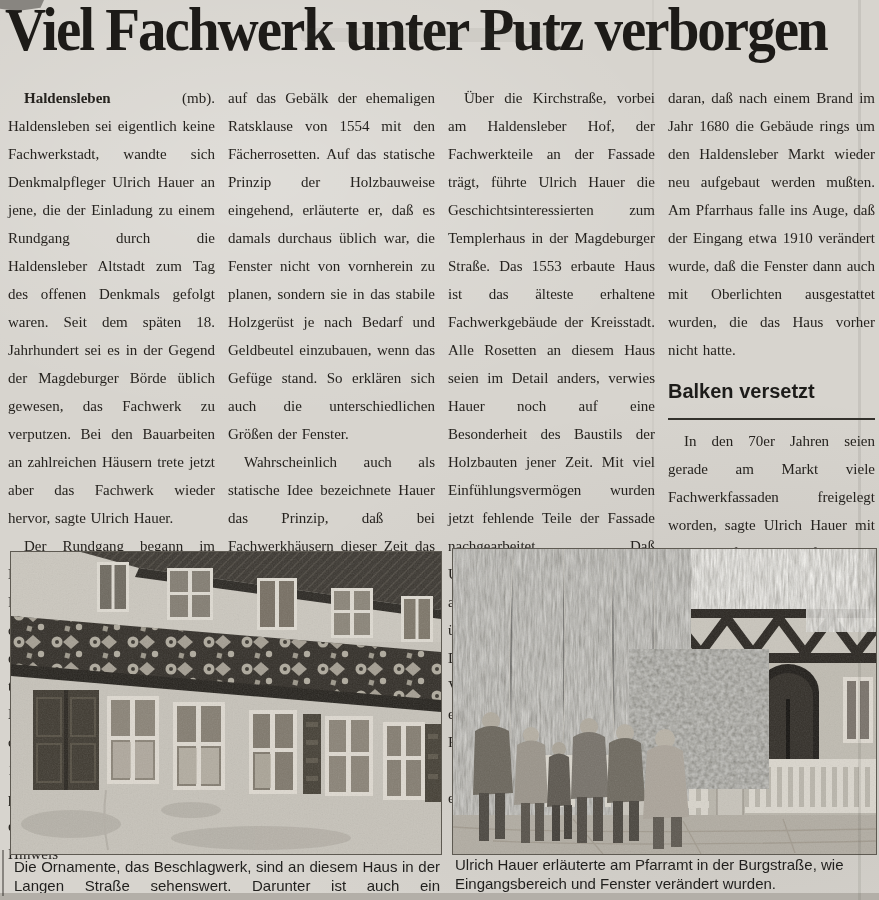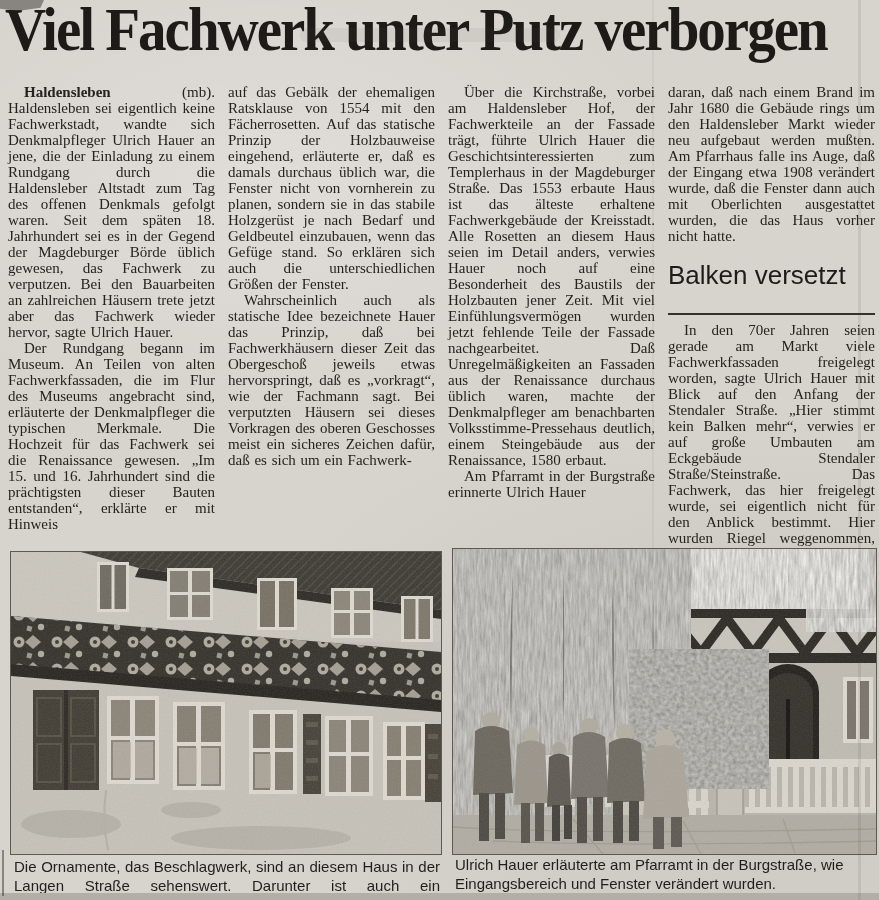--- a/index.html
+++ b/index.html
@@ -9,26 +9,26 @@
         background-image:radial-gradient(ellipse 700px 400px at 30% 20%, rgba(255,255,255,.22), rgba(255,255,255,0) 60%),
                          radial-gradient(ellipse 800px 500px at 85% 80%, rgba(70,65,58,.10), rgba(70,65,58,0) 65%);
         font-family:"Liberation Serif", serif;color:#26231f;}
   
   .headline{position:absolute;left:5px;top:-6px;margin:0;white-space:nowrap;
             font-family:"Liberation Serif", serif;font-weight:700;font-size:57px;
             letter-spacing:-2px;transform:scaleY(1.08);transform-origin:left top;color:#1d1b18;}
   
   .columns{position:absolute;left:8px;top:84px;width:867px;display:flex;gap:13px;}
   .col{width:207px;}
-  .col p{margin:0;text-align:justify;font-size:15px;line-height:16px;
+  .col p{margin:0;text-align:justify;font-size:15px;line-height:28px;
          color:#26231f;word-spacing:1px;hyphens:auto;-webkit-hyphens:auto;}
   .col p.indent{text-indent:16px;}
   .col b{font-weight:700;}
-  .subhead{font-family:"Liberation Sans", sans-serif;font-weight:400;font-size:26px;
-           color:#1d1c1a;margin:16px 0 7px 0;padding-bottom:22px;border-bottom:2px solid #33312c;}
+  .subhead{font-family:"Liberation Sans", sans-serif;font-weight:700;font-size:20px;
+           color:#1d1c1a;margin:16px 0 7px 0;padding-bottom:15px;border-bottom:2px solid #33312c;}
   
   .photo{position:absolute;border:1px solid #5e5a52;background:#c6c2b9;overflow:hidden;}
   .photo svg{display:block;}
   #photo-left{left:10px;top:551px;width:430px;height:302px;}
   #photo-right{left:452px;top:548px;width:423px;height:305px;}
   
   .caption{position:absolute;font-family:"Liberation Sans", sans-serif;
            font-size:15px;line-height:18.5px;color:#201f1d;}
   #caption-left{left:14px;top:858px;width:426px;text-align:justify;}
   #caption-right{left:455px;top:856px;width:421px;}
@@ -58,21 +58,21 @@
     </div>
     <div class="col">
       <p>auf das Gebälk der ehemaligen Ratsklause von 1554 mit den Fächerrosetten. Auf das statische Prinzip der Holzbauweise eingehend, erläuterte er, daß es damals durchaus üblich war, die Fenster nicht von vornherein zu planen, sondern sie in das stabile Holzgerüst je nach Bedarf und Geldbeutel einzubauen, wenn das Gefüge stand. So erklären sich auch die unterschiedlichen Größen der Fenster.</p>
       <p class="indent">Wahrscheinlich auch als statische Idee bezeichnete Hauer das Prinzip, daß bei Fachwerkhäusern dieser Zeit das Obergeschoß jeweils etwas hervorspringt, daß es „vorkragt“, wie der Fachmann sagt. Bei verputzten Häusern sei dieses Vorkragen des oberen Geschosses meist ein sicheres Zeichen dafür, daß es sich um ein Fachwerk-</p>
     </div>
     <div class="col">
       <p class="indent">Über die Kirchstraße, vorbei am Haldensleber Hof, der Fachwerkteile an der Fassade trägt, führte Ulrich Hauer die Geschichtsinteressierten zum Templerhaus in der Magdeburger Straße. Das 1553 erbaute Haus ist das älteste erhaltene Fachwerkgebäude der Kreisstadt. Alle Rosetten an diesem Haus seien im Detail anders, verwies Hauer noch auf eine Besonderheit des Baustils der Holzbauten jener Zeit. Mit viel Einfühlungsvermögen wurden jetzt fehlende Teile der Fassade nachgearbeitet. Daß Unregelmäßigkeiten an Fassaden aus der Renaissance durchaus üblich waren, machte der Denkmalpfleger am benachbarten Volksstimme-Pressehaus deutlich, einem Steingebäude aus der Renaissance, 1580 erbaut.</p>
       <p class="indent">Am Pfarramt in der Burgstraße erinnerte Ulrich Hauer</p>
     </div>
     <div class="col">
-      <p>daran, daß nach einem Brand im Jahr 1680 die Gebäude rings um den Haldensleber Markt wieder neu aufgebaut werden mußten. Am Pfarrhaus falle ins Auge, daß der Eingang etwa 1908 verändert wurde, daß die Fenster dann auch mit Oberlichten ausgestattet wurden, die das Haus vorher nicht hatte.</p>
+      <p>daran, daß nach einem Brand im Jahr 1680 die Gebäude rings um den Haldensleber Markt wieder neu aufgebaut werden mußten. Am Pfarrhaus falle ins Auge, daß der Eingang etwa 1910 verändert wurde, daß die Fenster dann auch mit Oberlichten ausgestattet wurden, die das Haus vorher nicht hatte.</p>
       <h2 class="subhead">Balken versetzt</h2>
       <p class="indent">In den 70er Jahren seien gerade am Markt viele Fachwerkfassaden freigelegt worden, sagte Ulrich Hauer mit Blick auf den Anfang der Stendaler Straße. „Hier stimmt kein Balken mehr“, verwies er auf große Umbauten am Eckgebäude Stendaler Straße/Steinstraße. Das Fachwerk, das hier freigelegt wurde, sei eigentlich nicht für den Anblick bestimmt. Hier wurden Riegel weggenommen, Fenster tiefer gesetzt, und am</p>
     </div>
   </div>
 
   <figure class="photo" id="photo-left" style="margin:0">
     <svg width="430" height="302" viewBox="0 0 430 302" xmlns="http://www.w3.org/2000/svg">
       <defs>
         <pattern id="lp-orn" width="38" height="27" patternUnits="userSpaceOnUse">
           <circle cx="8" cy="9" r="5.5" fill="#b6b0a3"></circle>

